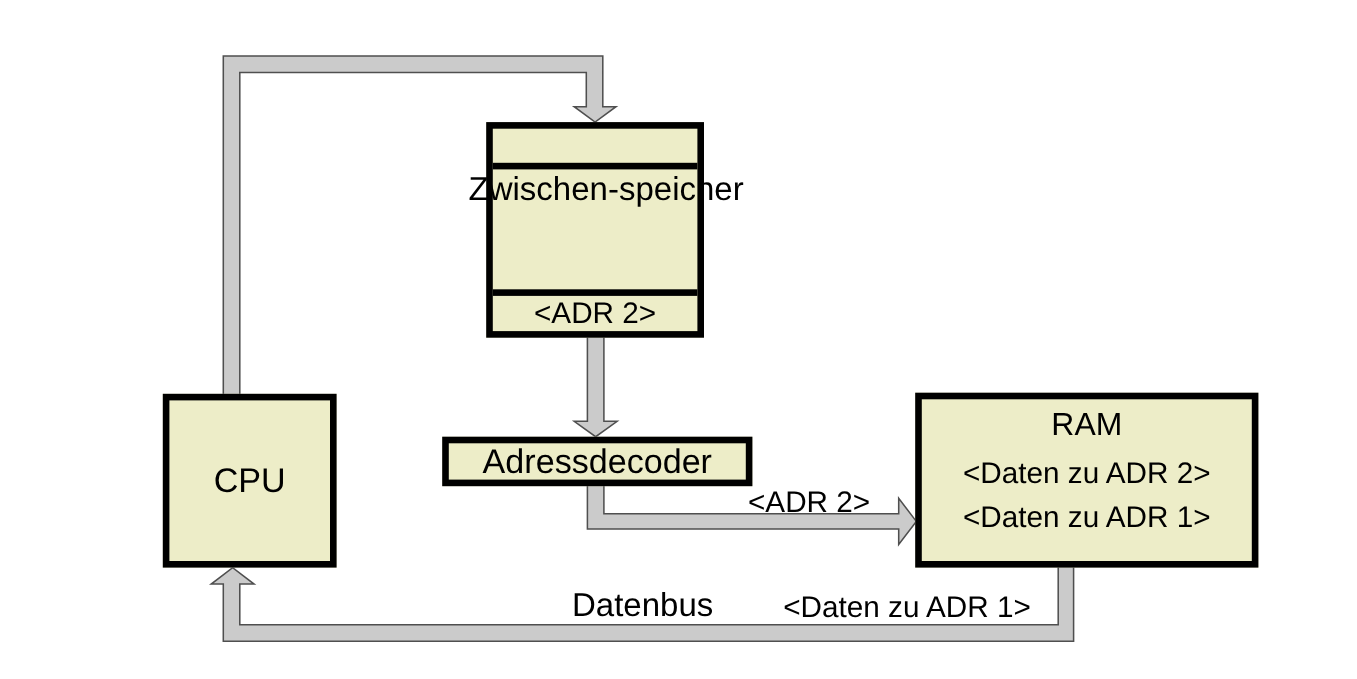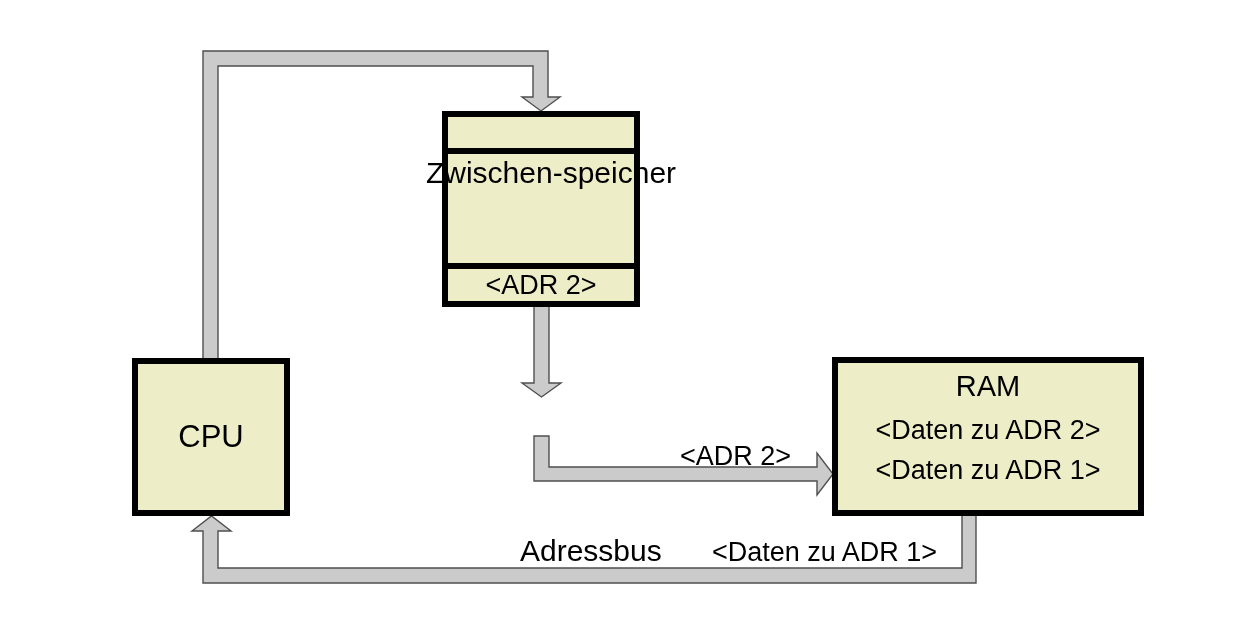--- a/index.html
+++ b/index.html
@@ -33,21 +33,21 @@
     stroke-width: 1.4;
     stroke-linejoin: miter;
   }
   .node {
     position: absolute;
     background: var(--box-fill);
     border: 6px solid var(--box-border);
     z-index: 2;
   }
   .cpu-box {
-    left: 132px; top: 358px;
+    left: 148px; top: 358px;
     width: 158px; height: 158px;
     display: flex; align-items: center; justify-content: center;
     font-size: 31px;
   }
   .buffer-box {
     left: 442px; top: 111px;
     width: 198px; height: 196px;
     display: flex; flex-direction: column;
   }
   .buffer-top { height: 31px; flex: 0 0 auto; }
@@ -114,26 +114,29 @@
     <div class="buffer-middle">
       <span>Zwischen-</span>
       <span>speicher</span>
     </div>
     <div class="buffer-divider"></div>
     <div class="buffer-slot">
       <span>&lt;ADR 2&gt;</span>
     </div>
   </div>
 
+  <div class="node decoder-box">
+    <span>Adressdecoder</span>
+  </div>
 
   <div class="node ram-box">
     <div class="ram-title">RAM</div>
     <div class="ram-rows">
       <div>&lt;Daten zu ADR 2&gt;</div>
       <div>&lt;Daten zu ADR 1&gt;</div>
     </div>
   </div>
 
-  <div class="floating-label label-datenbus">Adressbus</div>
+  <div class="floating-label label-datenbus">Datenbus</div>
   <div class="floating-label label-daten-adr1">&lt;Daten zu ADR 1&gt;</div>
   <div class="floating-label label-adr2-bus">&lt;ADR 2&gt;</div>
 
 </div>
 
 </body></html>

